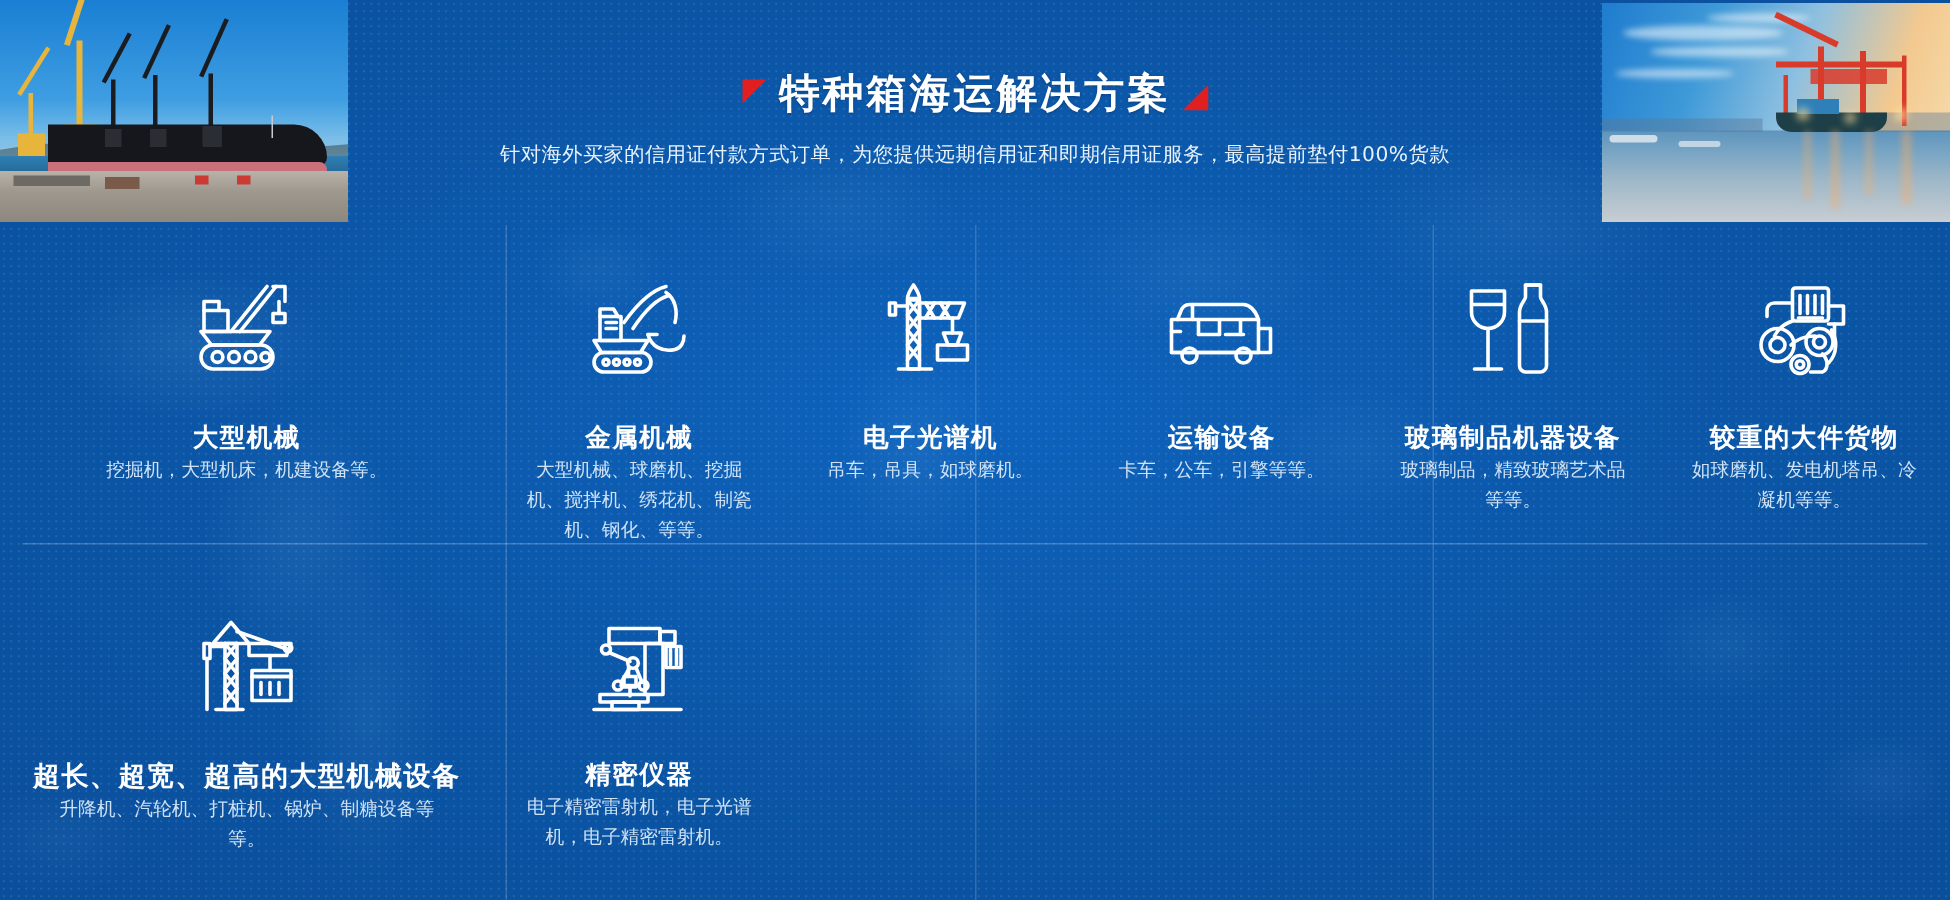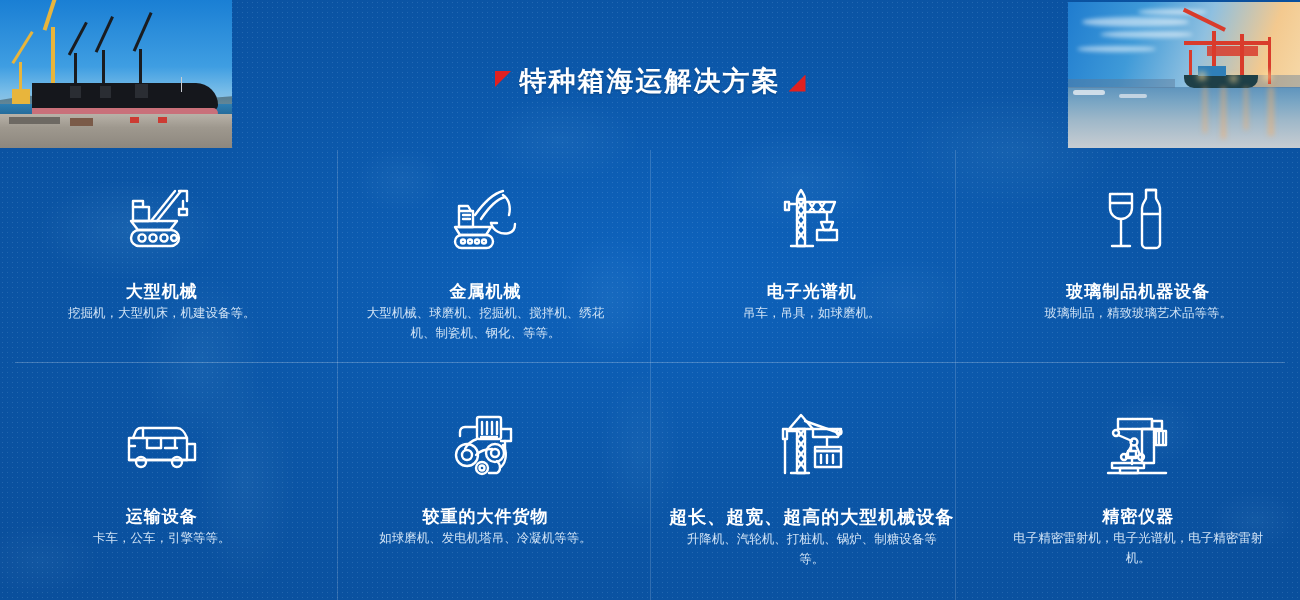--- a/index.html
+++ b/index.html
@@ -83,21 +83,21 @@
   .title-row { display:flex; align-items:flex-start; gap:8px; margin-top:10px; }
   .tri { width:17px; height:17px; background:#e02020; flex:none; }
   .tri-l { clip-path:polygon(0 0,100% 0,0 100%); margin-top:4px; }
   .tri-r { clip-path:polygon(100% 100%,100% 0,0 100%); align-self:flex-end; margin-bottom:2px; }
   .hero-title { font-size:27px; font-weight:700; color:#ffffff; letter-spacing:2px;
                 line-height:1; text-shadow:0 1px 2px rgba(0,0,0,.25); }
   .hero-sub { margin-top:18px; font-size:13.5px; color:#e8f2fb; letter-spacing:.3px; }
 
   
   .grid { position:absolute; left:0; top:150px; width:1300px; height:450px;
-          display:grid; grid-template-columns:repeat(4,1fr); grid-template-rows:repeat(2,1fr); }
+          display:grid; grid-template-columns:repeat(6,1fr); grid-template-rows:repeat(2,1fr); }
   .cell { position:relative; display:flex; flex-direction:column;
           align-items:center; justify-content:flex-start; padding:22px 22px 0; }
   .cell .icon { height:86px; display:flex; align-items:center; justify-content:center; margin-top:6px; }
   .cell .icon svg { display:block; }
   .cell .c-title { margin-top:16px; font-size:17px; font-weight:700; color:#ffffff;
                    letter-spacing:1px; text-align:center; white-space:nowrap; }
   .cell .c-desc  { font-size:12.5px; color:#cfe2f5; line-height:1.6;
                    text-align:center; max-width:250px; }
   .cell.wide .c-title { font-size:18px; }
   .cell.wide .c-desc  { max-width:268px; }
@@ -172,20 +172,21 @@
     <div style="position:absolute;left:2%;top:60%;width:14%;height:4%;background:#e8eef3;opacity:.8;border-radius:3px;"></div>
     <div style="position:absolute;left:22%;top:63%;width:12%;height:3%;background:#dfe6ec;opacity:.75;border-radius:3px;"></div>
   </div>
 
   <div class="hero">
     <div class="title-row">
       <span class="tri tri-l"></span>
       <span class="hero-title">特种箱海运解决方案</span>
       <span class="tri tri-r"></span>
     </div>
+    <div class="hero-sub">针对海外买家的信用证付款方式订单，为您提供远期信用证和即期信用证服务，最高提前垫付100%货款</div>
   </div>
 
   <div class="grid">
 
     <div class="cell">
       <div class="icon">
         <svg width="78" height="72" viewBox="0 0 78 72" fill="none" stroke="#ffffff" stroke-width="2.4" stroke-linecap="round" stroke-linejoin="round">
           <path d="M10 22h16v14H10z"></path>
             <path d="M10 22v-6h10v6"></path>
           <path d="M28 36 52 6"></path>
@@ -243,51 +244,51 @@
           <path d="M42 46h20v10H42z"></path>
           <path d="M16 62h22"></path>
         </svg>
       </div>
       <div class="c-title">电子光谱机</div>
       <div class="c-desc">吊车，吊具，如球磨机。</div>
     </div>
 
     <div class="cell">
       <div class="icon">
-        <svg width="68" height="74" viewBox="0 0 68 74" fill="none" stroke="#ffffff" stroke-width="2.4" stroke-linecap="round" stroke-linejoin="round">
-          <path d="M6 10h22v14c0 6-5 11-11 11S6 30 6 24z"></path>
-          <path d="M7 19h20"></path>
-          <path d="M17 35v26"></path>
-            <path d="M8 62h18"></path>
-          <path d="M42 6h10v8c0 2 4 5 4 10v36c0 2-2 4-4 4H42c-2 0-4-2-4-4V24c0-5 4-8 4-10z"></path>
-          <path d="M38 30h18"></path>
-          <path d="M42 6h10"></path>
-        </svg>
-      </div>
-      <div class="c-title">玻璃制品机器设备</div>
-      <div class="c-desc">玻璃制品，精致玻璃艺术品等等。</div>
-    </div>
-
-    <div class="cell">
-      <div class="icon">
         <svg width="82" height="60" viewBox="0 0 82 60" fill="none" stroke="#ffffff" stroke-width="2.4" stroke-linecap="round" stroke-linejoin="round">
           <path d="M8 22h58v22H8z"></path>
           <path d="M22 22V12h34c4 0 8 4 10 10"></path>
           <path d="M22 12h-2c-3 0-5 2-6 5l-2 5"></path>
           <path d="M26 22v10M40 22v10M54 22v10"></path>
           <path d="M26 32h14M44 32h12"></path>
           <path d="M8 30h6"></path>
           <path d="M66 28h8v16h-8"></path>
           <path d="M8 44h58"></path>
           <circle cx="20" cy="46" r="5"></circle>
             <circle cx="56" cy="46" r="5"></circle>
         </svg>
       </div>
       <div class="c-title">运输设备</div>
       <div class="c-desc">卡车，公车，引擎等等。</div>
+    </div>
+
+    <div class="cell">
+      <div class="icon">
+        <svg width="68" height="74" viewBox="0 0 68 74" fill="none" stroke="#ffffff" stroke-width="2.4" stroke-linecap="round" stroke-linejoin="round">
+          <path d="M6 10h22v14c0 6-5 11-11 11S6 30 6 24z"></path>
+          <path d="M7 19h20"></path>
+          <path d="M17 35v26"></path>
+            <path d="M8 62h18"></path>
+          <path d="M42 6h10v8c0 2 4 5 4 10v36c0 2-2 4-4 4H42c-2 0-4-2-4-4V24c0-5 4-8 4-10z"></path>
+          <path d="M38 30h18"></path>
+          <path d="M42 6h10"></path>
+        </svg>
+      </div>
+      <div class="c-title">玻璃制品机器设备</div>
+      <div class="c-desc">玻璃制品，精致玻璃艺术品等等。</div>
     </div>
 
     <div class="cell">
       <div class="icon">
         <svg width="76" height="70" viewBox="0 0 76 70" fill="none" stroke="#ffffff" stroke-width="2.4" stroke-linecap="round" stroke-linejoin="round">
           <rect x="30" y="6" width="24" height="22" rx="2"></rect>
           <path d="M35 11v12M40 11v12M45 11v12M50 11v12"></path>
           <path d="M34 26h16"></path>
           <path d="M30 16H18c-3 0-5 2-5 5v4"></path>
           <path d="M54 18h10v12H54"></path>

